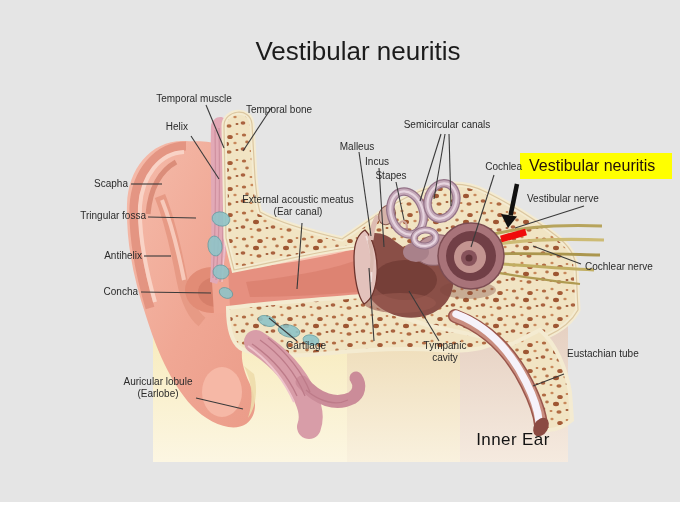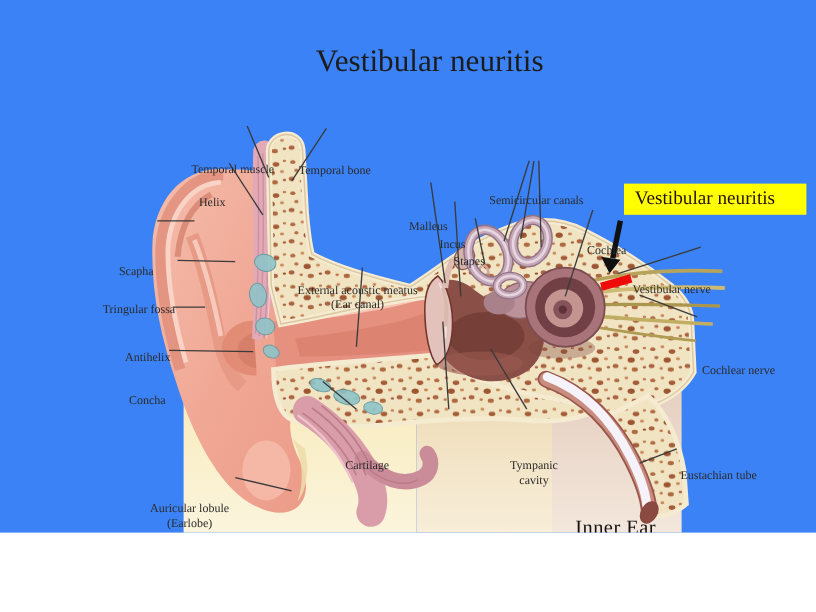--- a/index.html
+++ b/index.html
@@ -1,21 +1,21 @@
 <!DOCTYPE html>
 <html><head>
 <meta charset="utf-8">
 <style>
   html,body{margin:0;padding:0;background:#fff;}
-  #page{position:relative;width:680px;height:444px;background:#3b82f6;overflow:hidden;
-        font-family:Liberation Serif, serif;}
+  #page{position:relative;width:680px;height:502px;background:#e5e5e5;overflow:hidden;
+        font-family:Liberation Sans, sans-serif;}
   #art{position:absolute;left:0;top:0;}
   .title{position:absolute;top:36px;left:358px;transform:translateX(-50%);
          font-size:26px;color:#1c1c1c;white-space:nowrap;}
-  .lbl{position:absolute;font-size:10px;color:#2b2b2b;white-space:nowrap;line-height:12px;margin-top:43px;}
+  .lbl{position:absolute;font-size:10px;color:#2b2b2b;white-space:nowrap;line-height:12px;}
   .lbl.c{transform:translateX(-50%);text-align:center;}
   .lbl.r{text-align:right;padding-left:29px;}
   .band-lbl{position:absolute;top:430px;transform:translateX(-50%);font-size:17px;
             letter-spacing:.4px;color:#131313;white-space:nowrap;}
   .hibox{position:absolute;left:520px;top:153px;width:143px;height:26px;line-height:26px;
          padding-left:9px;background:#ffff00;font-size:16px;color:#23110a;white-space:nowrap;}
 </style>
 </head>
 <body>
 
@@ -223,21 +223,21 @@
       <line x1="374" y1="341" x2="369" y2="268"></line>
       <line x1="439" y1="341" x2="409" y2="291"></line>
     </g>
   </svg>
 
   <div class="title">Vestibular neuritis</div>
 
   <div class="hibox">Vestibular neuritis</div>
 
   <div class="lbl c" style="left:194px;top:93px">Temporal muscle</div>
-  <div class="lbl c" style="left:279px;top:94px">Temporal bone</div>
+  <div class="lbl c" style="left:279px;top:104px">Temporal bone</div>
   <div class="lbl r" style="right:492px;top:121px">Helix</div>
   <div class="lbl r" style="right:552px;top:178px">Scapha</div>
   <div class="lbl r" style="right:534px;top:210px">Tringular fossa</div>
   <div class="lbl r" style="right:538px;top:250px">Antihelix</div>
   <div class="lbl r" style="right:542px;top:286px">Concha</div>
   <div class="lbl c" style="left:298px;top:194px">
     <span style="display:block">External acoustic meatus</span>
     <span style="display:block">(Ear canal)</span>
   </div>
   <div class="lbl c" style="left:158px;top:376px">

